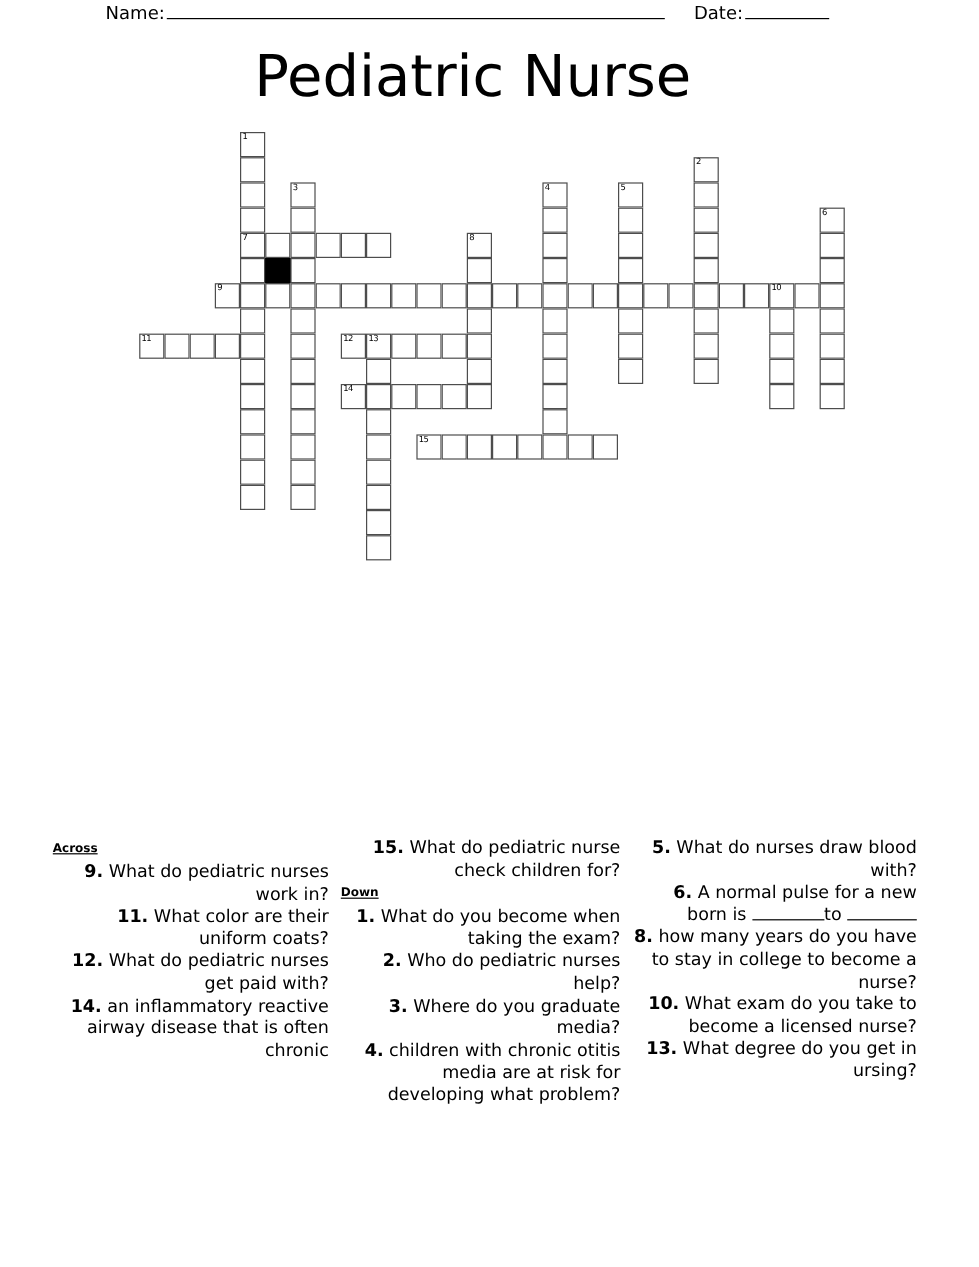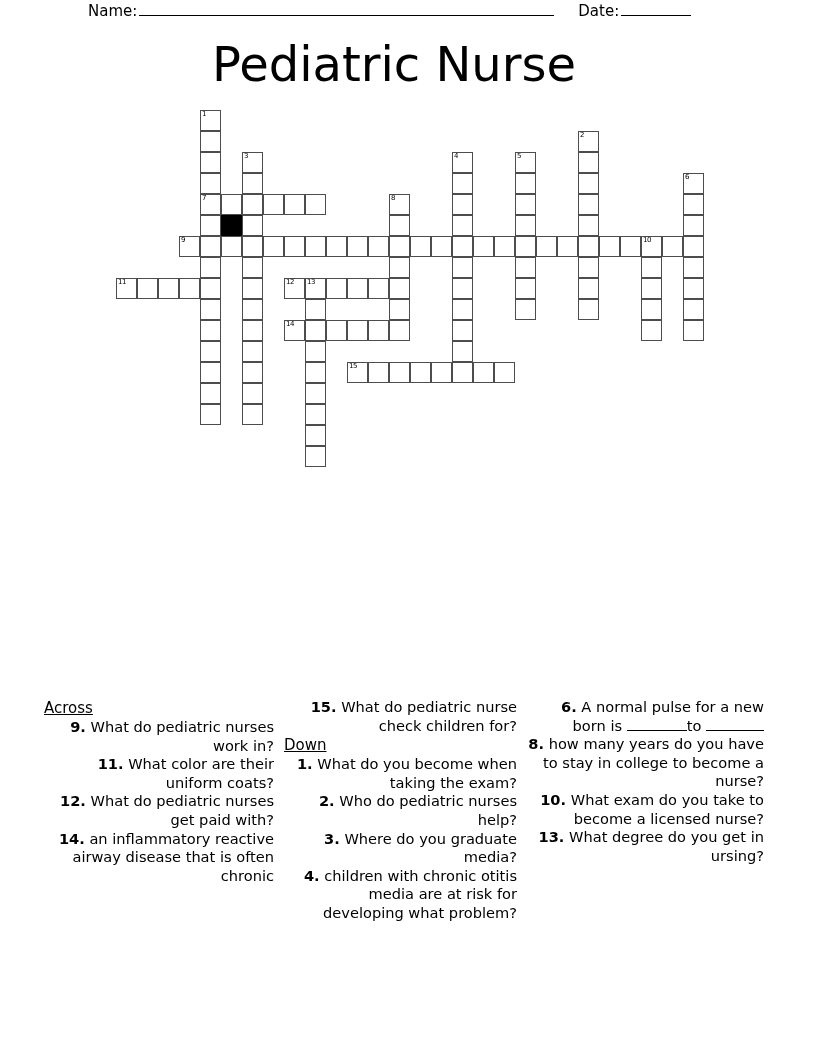--- a/index.html
+++ b/index.html
@@ -95,23 +95,23 @@
   .clue-col {
     width: 240px;
     padding-right: 10px;
     box-sizing: border-box;
     font-size: 14.6px;
     line-height: 18.6px;
   }
   .clue-col.col2 { width: 243px; }
   .clue-col.col3 { width: 247px; }
   .section-head {
-    font-weight: normal;
+    font-weight: bold;
     text-decoration: underline;
-    font-size: 15px;
+    font-size: 10px;
     line-height: 20px;
     display: block;
   }
   .clue {
     display: block;
     margin: 0;
     text-align: right;
   }
   .clue .num {
     font-weight: bold;
@@ -309,19 +309,20 @@
   <div class="clue-col col2">
     <span class="clue"><span class="num">15.</span> <span>What do pediatric nurse check children for?</span></span>
     <span class="section-head">Down</span>
     <span class="clue"><span class="num">1.</span> <span>What do you become when taking the exam?</span></span>
     <span class="clue"><span class="num">2.</span> <span>Who do pediatric nurses help?</span></span>
     <span class="clue"><span class="num">3.</span> <span>Where do you graduate media?</span></span>
     <span class="clue"><span class="num">4.</span> <span>children with chronic otitis media are at risk for developing what problem?</span></span>
   </div>
 
   <div class="clue-col col3">
+    <span class="clue"><span class="num">5.</span> <span>What do nurses draw blood with?</span></span>
     <span class="clue"><span class="num">6.</span> <span>A normal pulse for a new born is </span><span class="blank-fill"></span><span>to</span> <span class="blank-fill short"></span></span>
     <span class="clue"><span class="num">8.</span> <span>how many years do you have to stay in college to become a nurse?</span></span>
     <span class="clue"><span class="num">10.</span> <span>What exam do you take to become a licensed nurse?</span></span>
     <span class="clue"><span class="num">13.</span> <span>What degree do you get in ursing?</span></span>
   </div>
 
 </div>
 
 </body></html>

